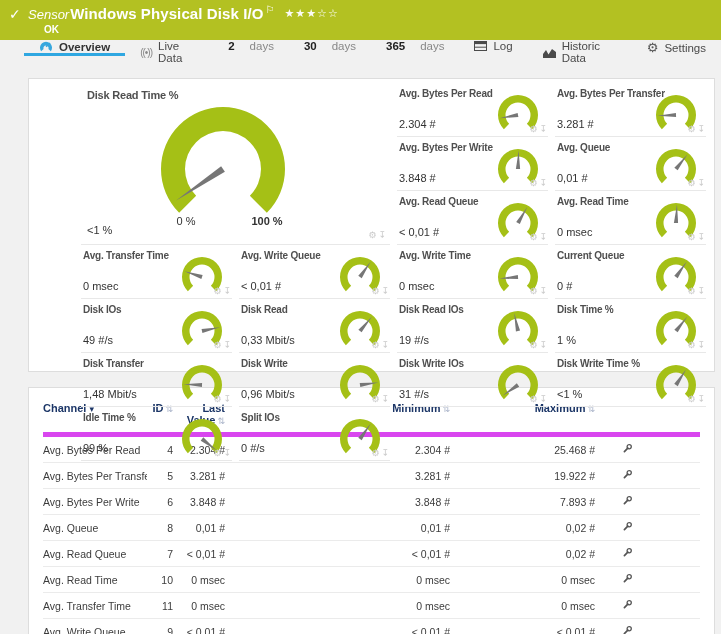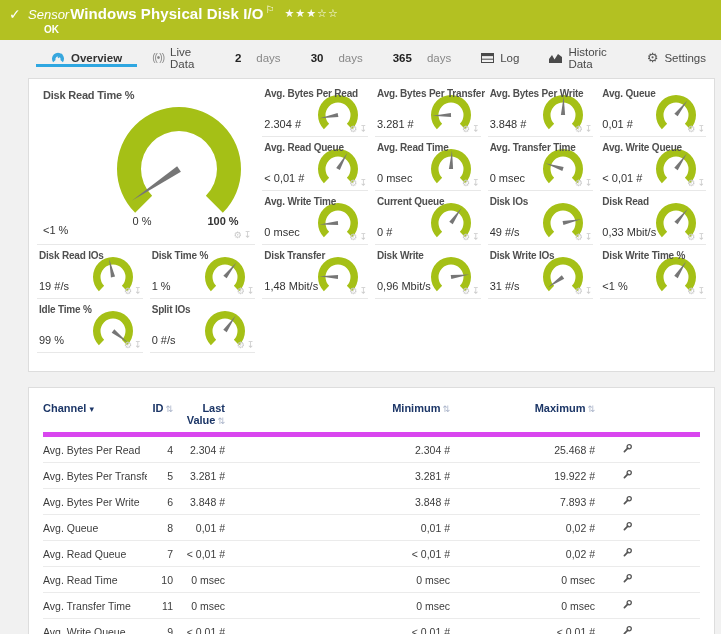--- a/index.html
+++ b/index.html
@@ -11,34 +11,34 @@
   
   .topbar{height:40px;background:#b3c122;color:#fff;position:relative;}
   .topbar .check{position:absolute;left:9px;top:6px;font-size:14px;font-weight:bold;}
   .topbar .tline{position:absolute;left:28px;top:4px;white-space:nowrap;}
   .topbar .kind{font-style:italic;font-size:13px;margin-right:1px;}
   .topbar .stitle{font-size:15px;font-weight:bold;letter-spacing:.1px;}
   .topbar .flag{font-size:10px;vertical-align:super;margin-left:2px;}
   .topbar .stars{font-size:11px;margin-left:10px;letter-spacing:1px;opacity:.95;vertical-align:2px;}
   .topbar .okstate{position:absolute;left:28px;top:24px;font-size:10px;font-weight:bold;margin-left:16px;}
   
-  .tabbar{height:38px;display:flex;align-items:center;padding-left:36px;background:#f1f1f1;}
+  .tabbar{height:38px;display:flex;align-items:flex-start;padding-left:24px;background:#f1f1f1;}
   .tab{display:flex;align-items:center;gap:6px;padding:0 15px;font-size:11.5px;color:#4a4a4a;cursor:pointer;border-bottom:3px solid transparent;}
   .tab.active{border-bottom-color:#2fa7e1;font-weight:bold;color:#333;}
   .tab .num{font-weight:bold;color:#222;margin-right:1px;}
   .tab .dlab{color:#888;margin-left:8px;}
   .tab .ticon{display:inline-flex;align-items:center;color:#666;font-size:10px;}
   .tab .bcast{font-size:10px;color:#888;letter-spacing:-1px;}
   .tab .gearglyph{font-size:13px;color:#555;}
   
   .panel{background:#fff;border:1px solid #ddd;margin:0 6px 0 28px;}
   .panel.gauges{height:288px;padding:4px 8px 0 8px;margin-bottom:15px;}
   .panel.tablep{height:260px;padding:6px 14px 0 14px;}
   
-  .ggrid{display:grid;grid-template-columns:repeat(6,1fr);grid-auto-rows:54px;column-gap:7px;}
+  .ggrid{display:grid;grid-template-columns:repeat(4,1fr);grid-auto-rows:54px;column-gap:7px;margin-left:44px;}
   .gcell{position:relative;border-bottom:1px solid #e8e8e8;overflow:visible;}
   .gtitle{position:absolute;left:2px;top:5px;font-size:10px;font-weight:bold;color:#4f4f4f;white-space:nowrap;letter-spacing:-.2px;z-index:2;}
   .gvalue{position:absolute;left:2px;bottom:6px;font-size:11px;color:#333;white-space:nowrap;}
   .garc{position:absolute;right:7px;top:11px;}
   .arcfill{fill:#a5c016;}
   .needle{fill:#767676;}
   .gicons{position:absolute;right:1px;bottom:2px;color:#c9c9c9;font-size:9px;line-height:9px;display:flex;gap:2px;z-index:3;}
   .gicons span{cursor:pointer;}
   
   .bigcell{grid-column:1/3;grid-row:1/4;position:relative;border-bottom:1px solid #e8e8e8;}

